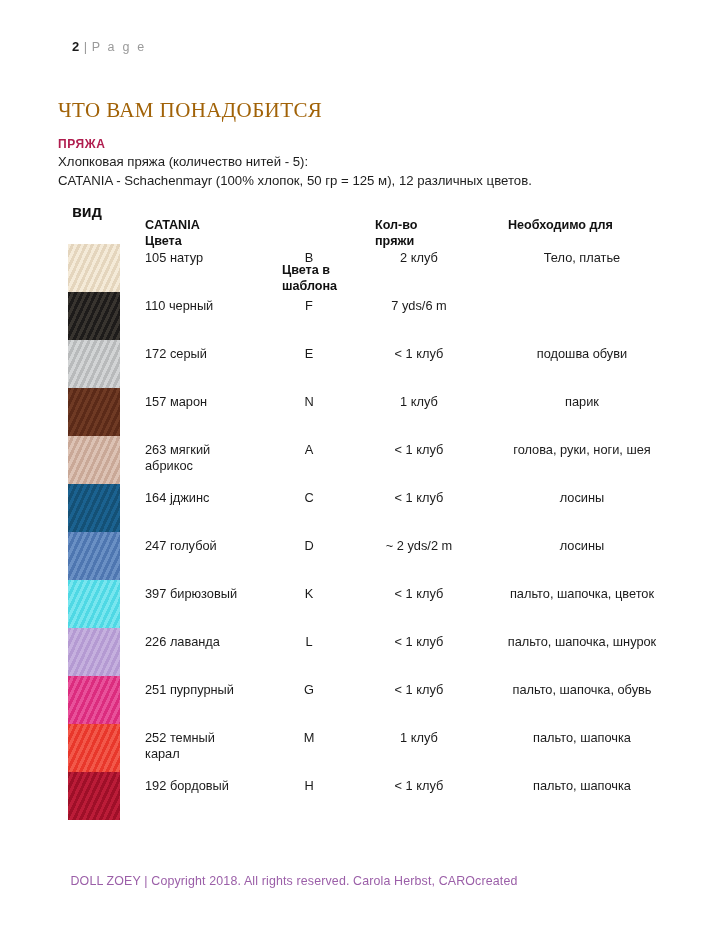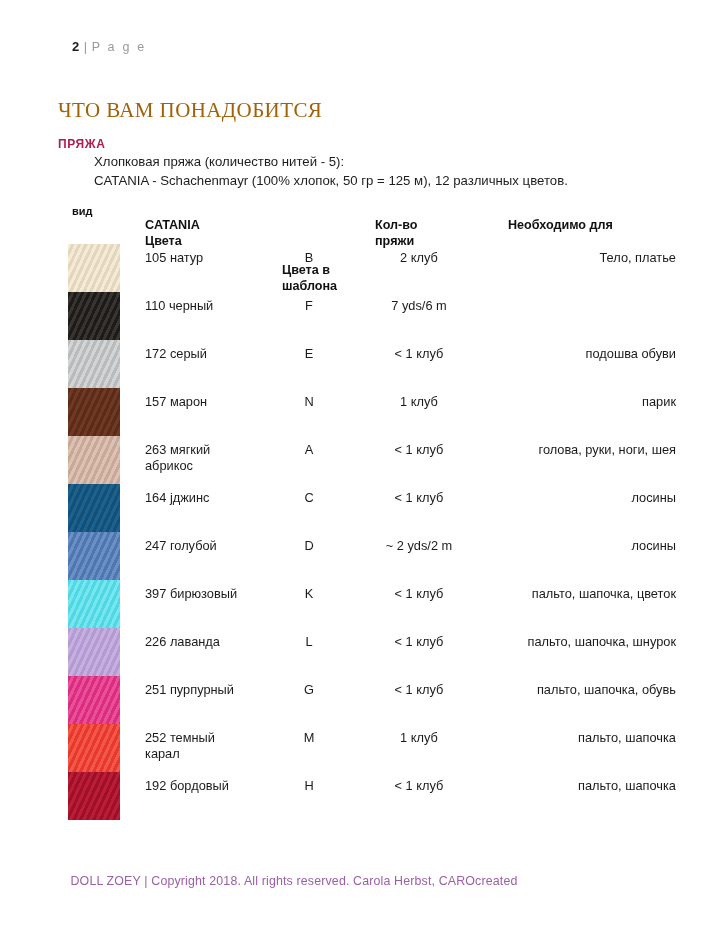--- a/index.html
+++ b/index.html
@@ -63,21 +63,21 @@
   }
   .intro {
     position: absolute;
     left: 58px;
     top: 152px;
     font-size: 13.2px;
     line-height: 19px;
     color: #1d1d1d;
     white-space: nowrap;
   }
-  .intro div { white-space: nowrap; margin-left: 36px; }
+  .intro div { white-space: nowrap; }
 
   
   .yarn-table {
     position: absolute;
     left: 58px;
     top: 202px;
     width: 620px;
   }
   .thead {
     position: relative;
@@ -85,21 +85,21 @@
     font-weight: bold;
     font-size: 12.6px;
     color: #111;
     line-height: 15.5px;
   }
   .th {
     position: absolute;
     top: 16px;
     white-space: pre-line;
   }
-  .th-vid      { left: 14px;  font-size: 11px; top: 2px;}
+  .th-vid      { left: 14px;  font-size: 16px; top: 2px;}
   .th-catania  { left: 87px;  }
   .th-tmpl     { left: 224px; margin-top: 45px; }
   .th-qty      { left: 317px; }
   .th-need     { left: 450px; }
 
   .tbody { position: relative; }
   .row {
     position: relative;
     height: 48px;
   }
@@ -115,21 +115,21 @@
   .cell {
     position: absolute;
     font-size: 12.8px;
     line-height: 16px;
     color: #1b1b1b;
     white-space: pre-line;
   }
   .c-name { left: 87px;  top: 6px; }
   .c-tmpl { left: 224px; top: 6px; width: 54px; text-align: center; }
   .c-qty  { left: 300px; top: 6px; width: 122px; text-align: center; }
-  .c-need { left: 430px; top: 6px; width: 188px; text-align: right; }
+  .c-need { left: 430px; top: 6px; width: 188px; text-align: center; }
 
   
   .footer {
     position: absolute;
     left: 0;
     top: 874px;
     width: 588px;
     text-align: center;
     font-size: 12.4px;
     color: #9b5fa8;

